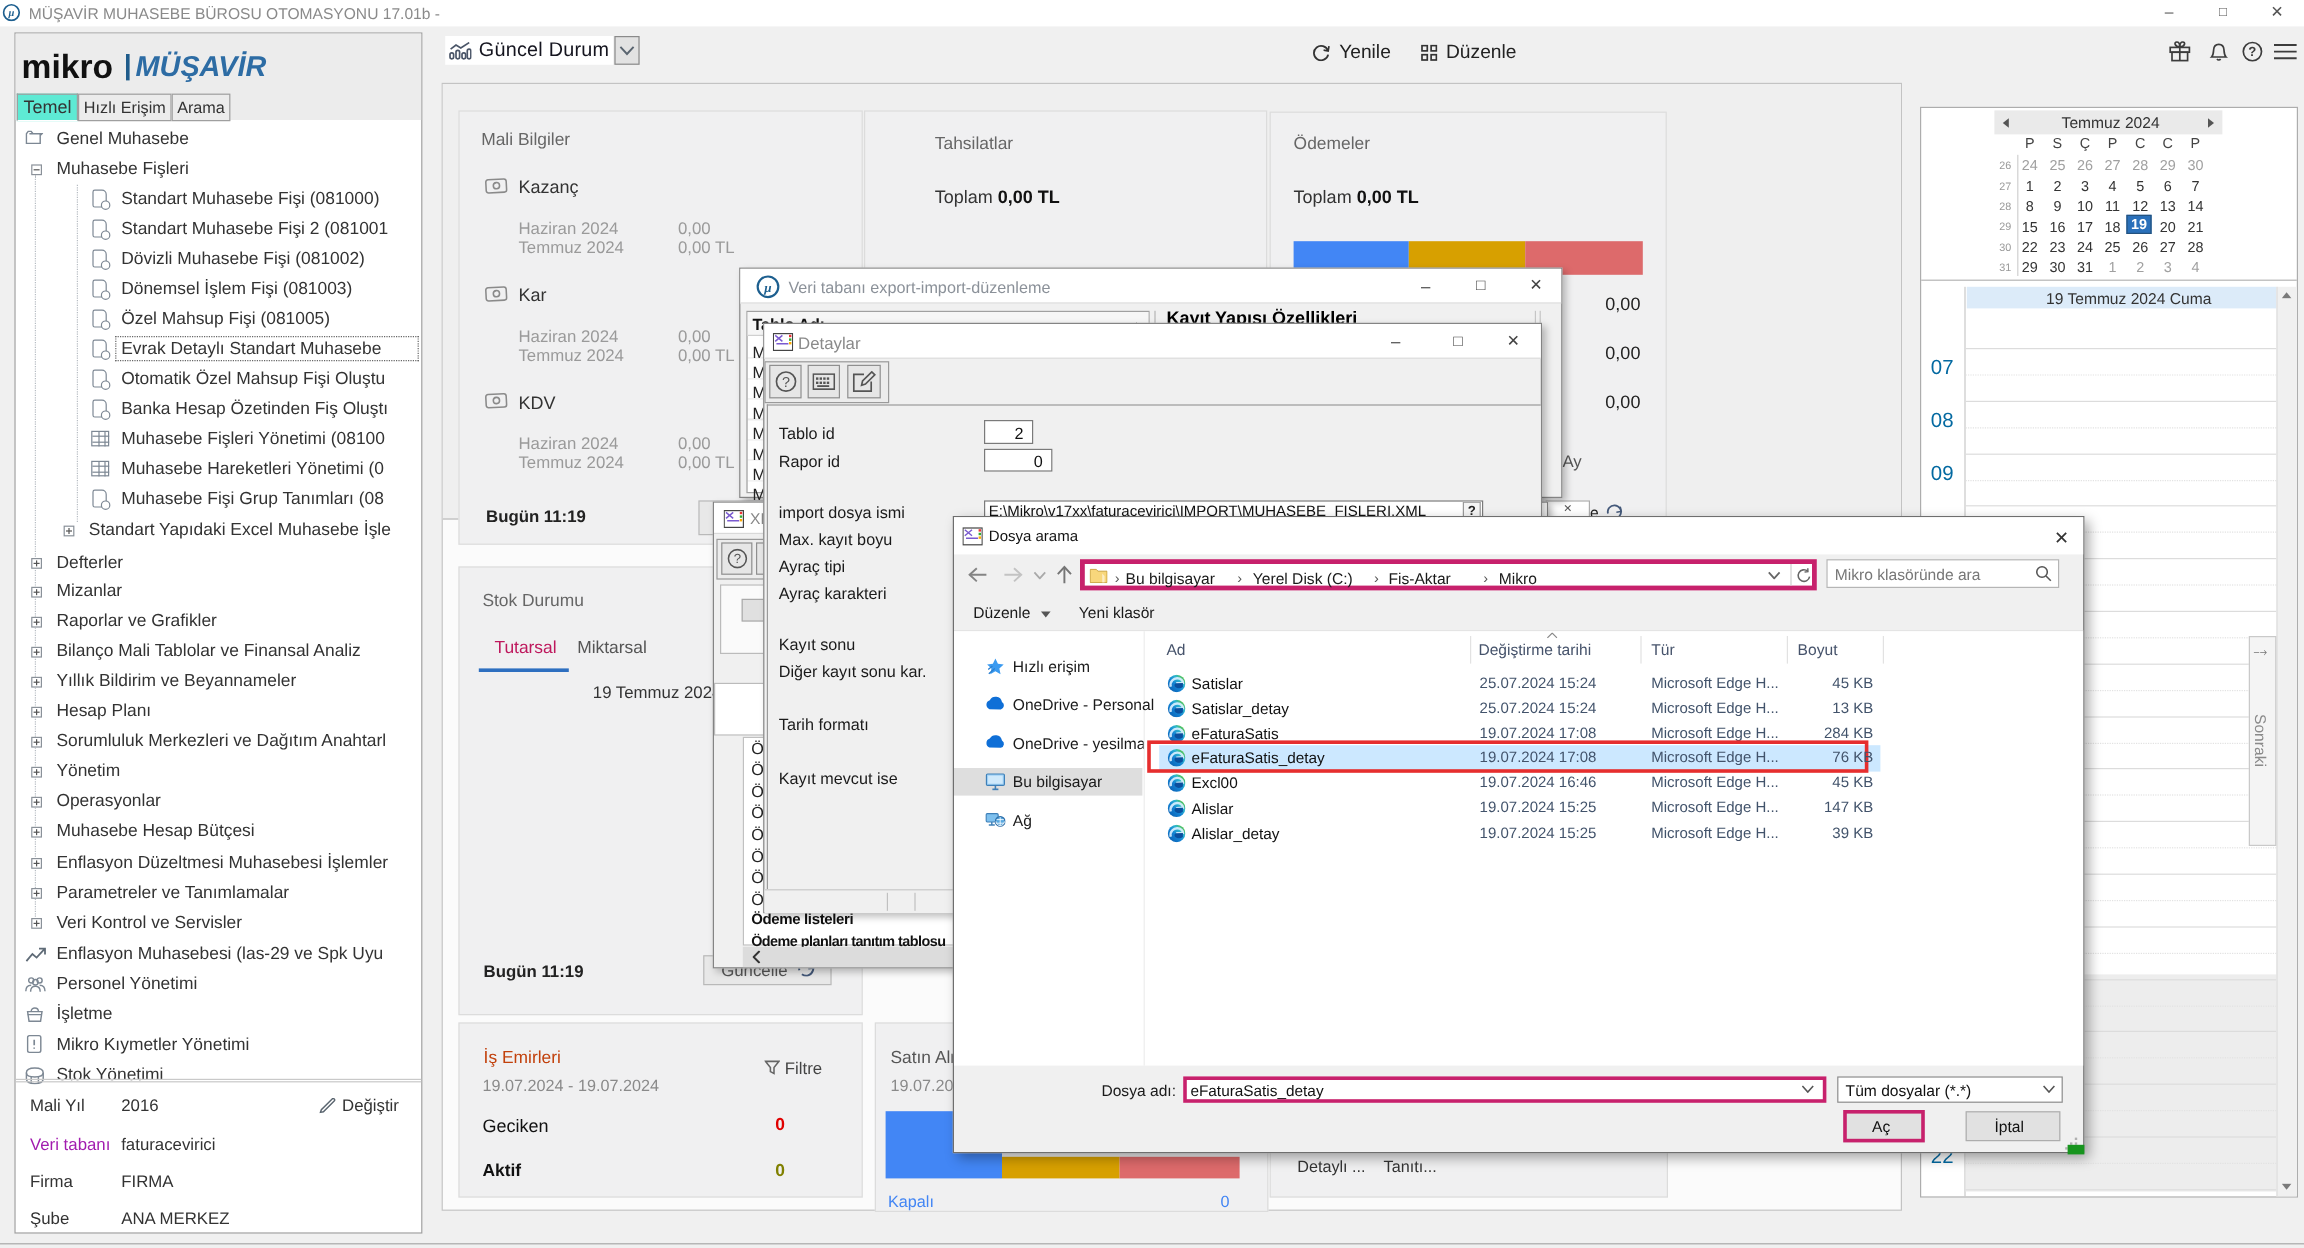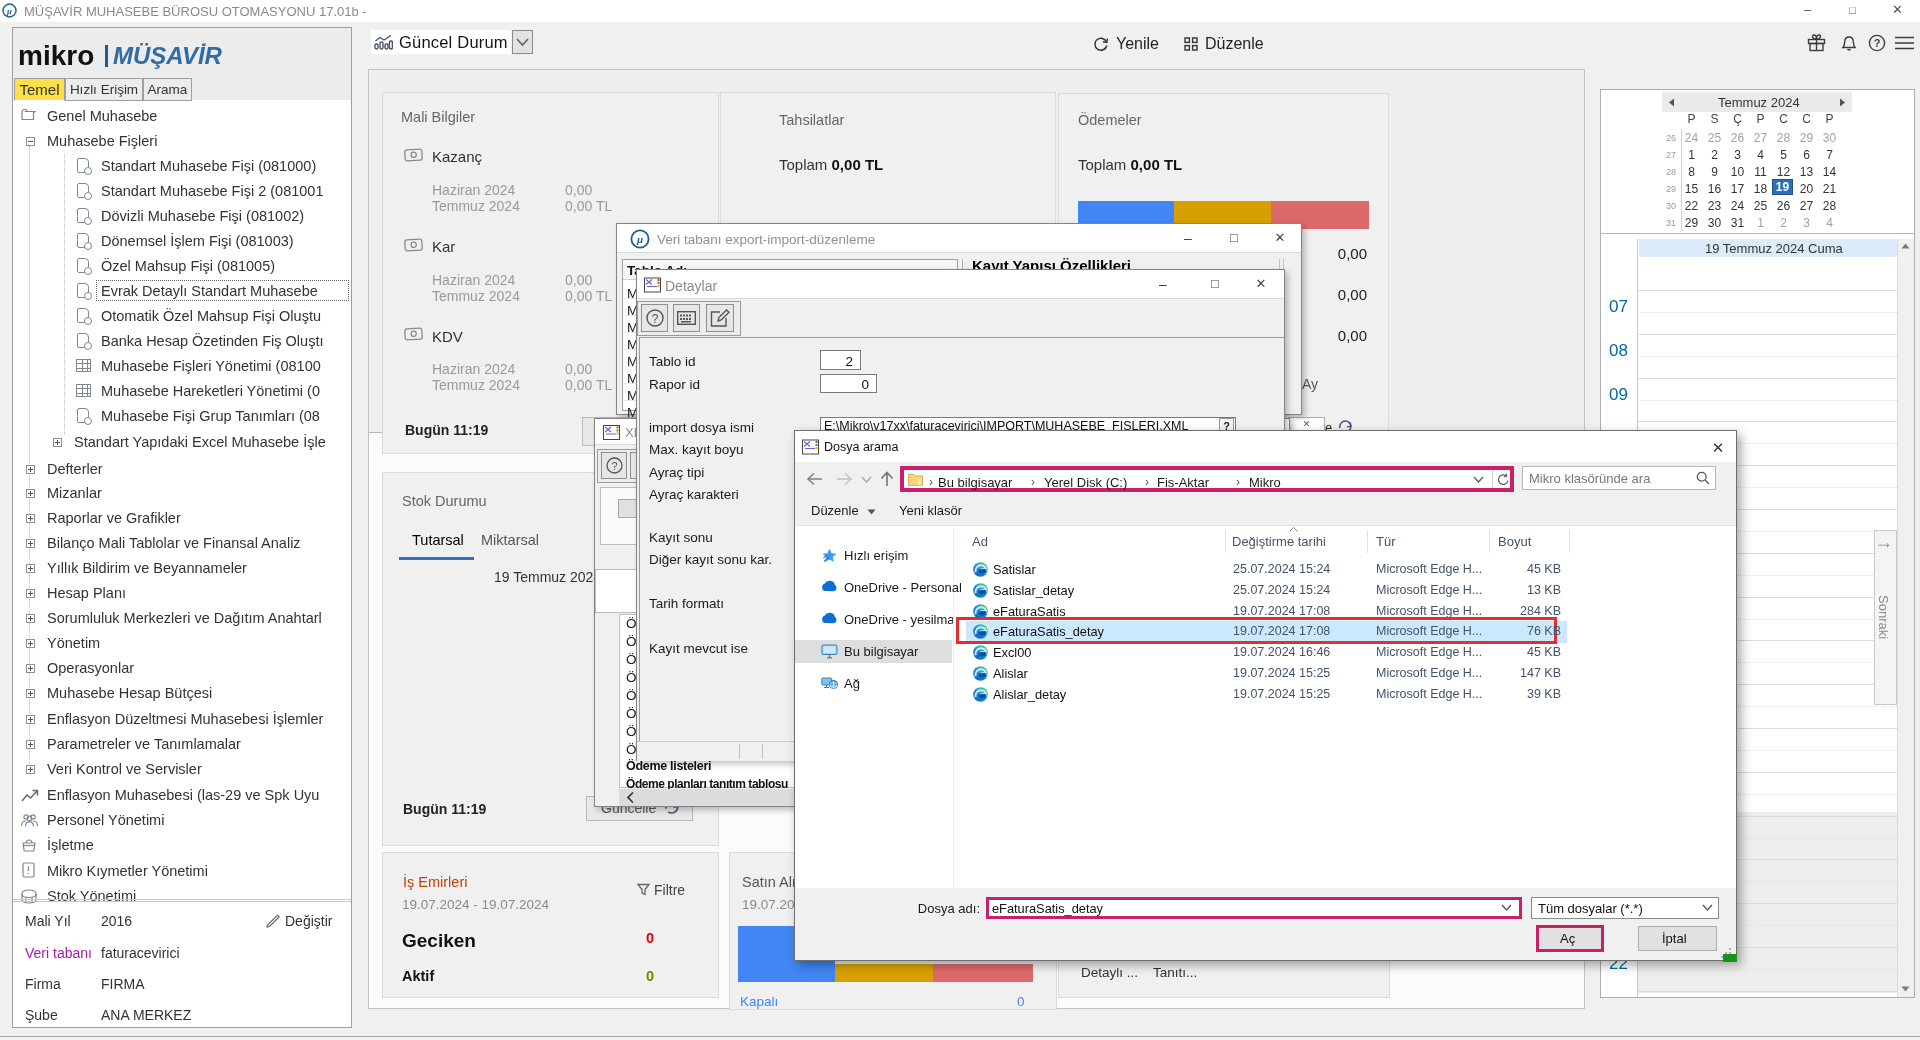--- a/index.html
+++ b/index.html
@@ -9,21 +9,21 @@
 .tx{position:absolute;white-space:nowrap}
 svg{display:block}
 
 #titlebar{left:0;top:0;width:1920px;height:22px;background:#fff}
 #titlebar .t{left:38px;top:4px;font-size:13px;color:#555}
 .wbtn{position:absolute;top:0;width:45px;height:22px;color:#555;font-size:13px;text-align:center;line-height:20px}
 
 #sidebar{left:12px;top:27px;width:340px;height:1001px;background:#fff;border:1px solid #9f9f9f}
 #sbtop{left:0;top:0;width:338px;height:72px;background:#ececec}
 .tab{position:absolute;top:50px;height:23px;border:1px solid #9f9f9f;background:#ececec;font-size:13.5px;color:#333;text-align:center;line-height:21px}
-.tab.on{background:#fde047;border-bottom:1px solid #fff;font-size:15px}
+.tab.on{background:#5eead4;border-bottom:1px solid #fff;font-size:15px}
 .pm{position:absolute;width:9px;height:9px;border:1px solid #8a9199;background:#fff}
 .pm i{position:absolute;left:1px;top:3px;width:5px;height:1px;background:#555}
 .pm.p b{position:absolute;left:3px;top:1px;width:1px;height:5px;background:#555}
 .doc{position:absolute;width:12px;height:15px;border:1.3px solid #7d8894;border-radius:2px 4px 2px 2px}
 .doc:after{content:"";position:absolute;right:-4px;bottom:-3px;width:6px;height:6px;border:1.2px solid #7d8894;border-radius:50%;background:#fff}
 .tbl{position:absolute;width:15px;height:13px;border:1.4px solid #7d8894;background:linear-gradient(#7d8894,#7d8894) 0 3px/15px 1px no-repeat,linear-gradient(#7d8894,#7d8894) 0 7.5px/15px 1px no-repeat,linear-gradient(#7d8894,#7d8894) 4.5px 0/1px 13px no-repeat,linear-gradient(#7d8894,#7d8894) 9.5px 0/1px 13px no-repeat}
 .trow{position:absolute;left:88px;font-size:14.5px;color:#333;white-space:nowrap}
 .trow1{position:absolute;left:34px;font-size:14.5px;color:#333;white-space:nowrap}
 
 #dash{left:368px;top:69px;width:1217px;height:940px;background:#fbfbfb;border:1px solid #c3c3c3}
@@ -343,42 +343,42 @@
   <div class="tx" style="left:956px;top:350px;font-size:13px;color:#222">e</div>
   <svg class="a" style="left:969px;top:350px" width="15" height="13" viewBox="0 0 15 13">
         <g fill="none" stroke="#44597a" stroke-width="1.5">
           <path d="M2 8 A 5.5 5.5 0 1 1 4 11"></path>
           <path d="M12.2 2.2 L13 6.2 L9 6.8" stroke-width="1.3"></path>
         </g>
       </svg>
 
   <div class="card" style="left:13px;top:402px;width:337px;height:374px"></div>
   <div class="ct" style="left:33px;top:423px">Stok Durumu</div>
-  <div class="tx" style="left:43px;top:462px;font-size:14.5px;color:#000000">Tutarsal</div>
+  <div class="tx" style="left:43px;top:462px;font-size:14.5px;color:#be185d">Tutarsal</div>
   <div class="tx" style="left:112px;top:462px;font-size:14.5px;color:#555">Miktarsal</div>
   <div class="a" style="left:30px;top:487px;width:75px;height:3px;background:#2e6fc0"></div>
   <div class="tx" style="left:125px;top:499px;font-size:14px;color:#333">19 Temmuz 2024</div>
   <div class="tx" style="left:34px;top:731px;font-size:14px;font-weight:700;color:#222">Bugün 11:19</div>
   <div class="a" style="left:217px;top:726px;width:107px;height:25px;background:#e8e8e8;border:1px solid #b9b9b9"></div>
   <div class="tx" style="left:232px;top:730px;font-size:14px;color:#555">Güncelle</div>
   <svg class="a" style="left:295px;top:730px" width="16" height="14" viewBox="0 0 15 13">
         <g fill="none" stroke="#44597a" stroke-width="1.5">
           <path d="M2 8 A 5.5 5.5 0 1 1 4 11"></path>
           <path d="M12.2 2.2 L13 6.2 L9 6.8" stroke-width="1.3"></path>
         </g>
       </svg>
 
   <div class="card" style="left:13px;top:782px;width:337px;height:146px"></div>
   <div class="ct" style="left:34px;top:804px;color:#c2410c">İş Emirleri</div>
   <svg class="a" style="left:268px;top:813px" width="13" height="13" viewBox="0 0 13 13">
         <path d="M1 1.5 H12 L8 6.5 V11.5 L5 10 V6.5 Z" fill="none" stroke="#666" stroke-width="1.3"></path>
       </svg>
   <div class="tx" style="left:285px;top:812px;font-size:14px;color:#444">Filtre</div>
   <div class="tx" style="left:33px;top:827px;font-size:13.5px;color:#8a8a8a">19.07.2024 - 19.07.2024</div>
-  <div class="tx" style="left:33px;top:860px;font-size:19px;font-weight:700;color:#111">Geciken</div>
+  <div class="tx" style="left:33px;top:860px;font-size:15px;font-weight:400;color:#111">Geciken</div>
   <div class="tx" style="left:277px;top:860px;font-size:14.5px;font-weight:700;color:#e00000">0</div>
   <div class="tx" style="left:33px;top:898px;font-size:14.5px;font-weight:700;color:#111">Aktif</div>
   <div class="tx" style="left:277px;top:898px;font-size:14.5px;font-weight:700;color:#808000">0</div>
 
   <div class="card" style="left:360px;top:782px;width:328px;height:158px"></div>
   <div class="ct" style="left:373px;top:804px;color:#555">Satın Alma Talepleri</div>
   <div class="tx" style="left:373px;top:827px;font-size:13.5px;color:#8a8a8a">19.07.2024 - 19.07.2024</div>
   <div class="a" style="left:369px;top:856px;width:97px;height:56px;background:#4286f5"></div>
   <div class="a" style="left:466px;top:894px;width:98px;height:18px;background:#d7a000"></div>
   <div class="a" style="left:564px;top:894px;width:100px;height:18px;background:#dd6a6b"></div>

